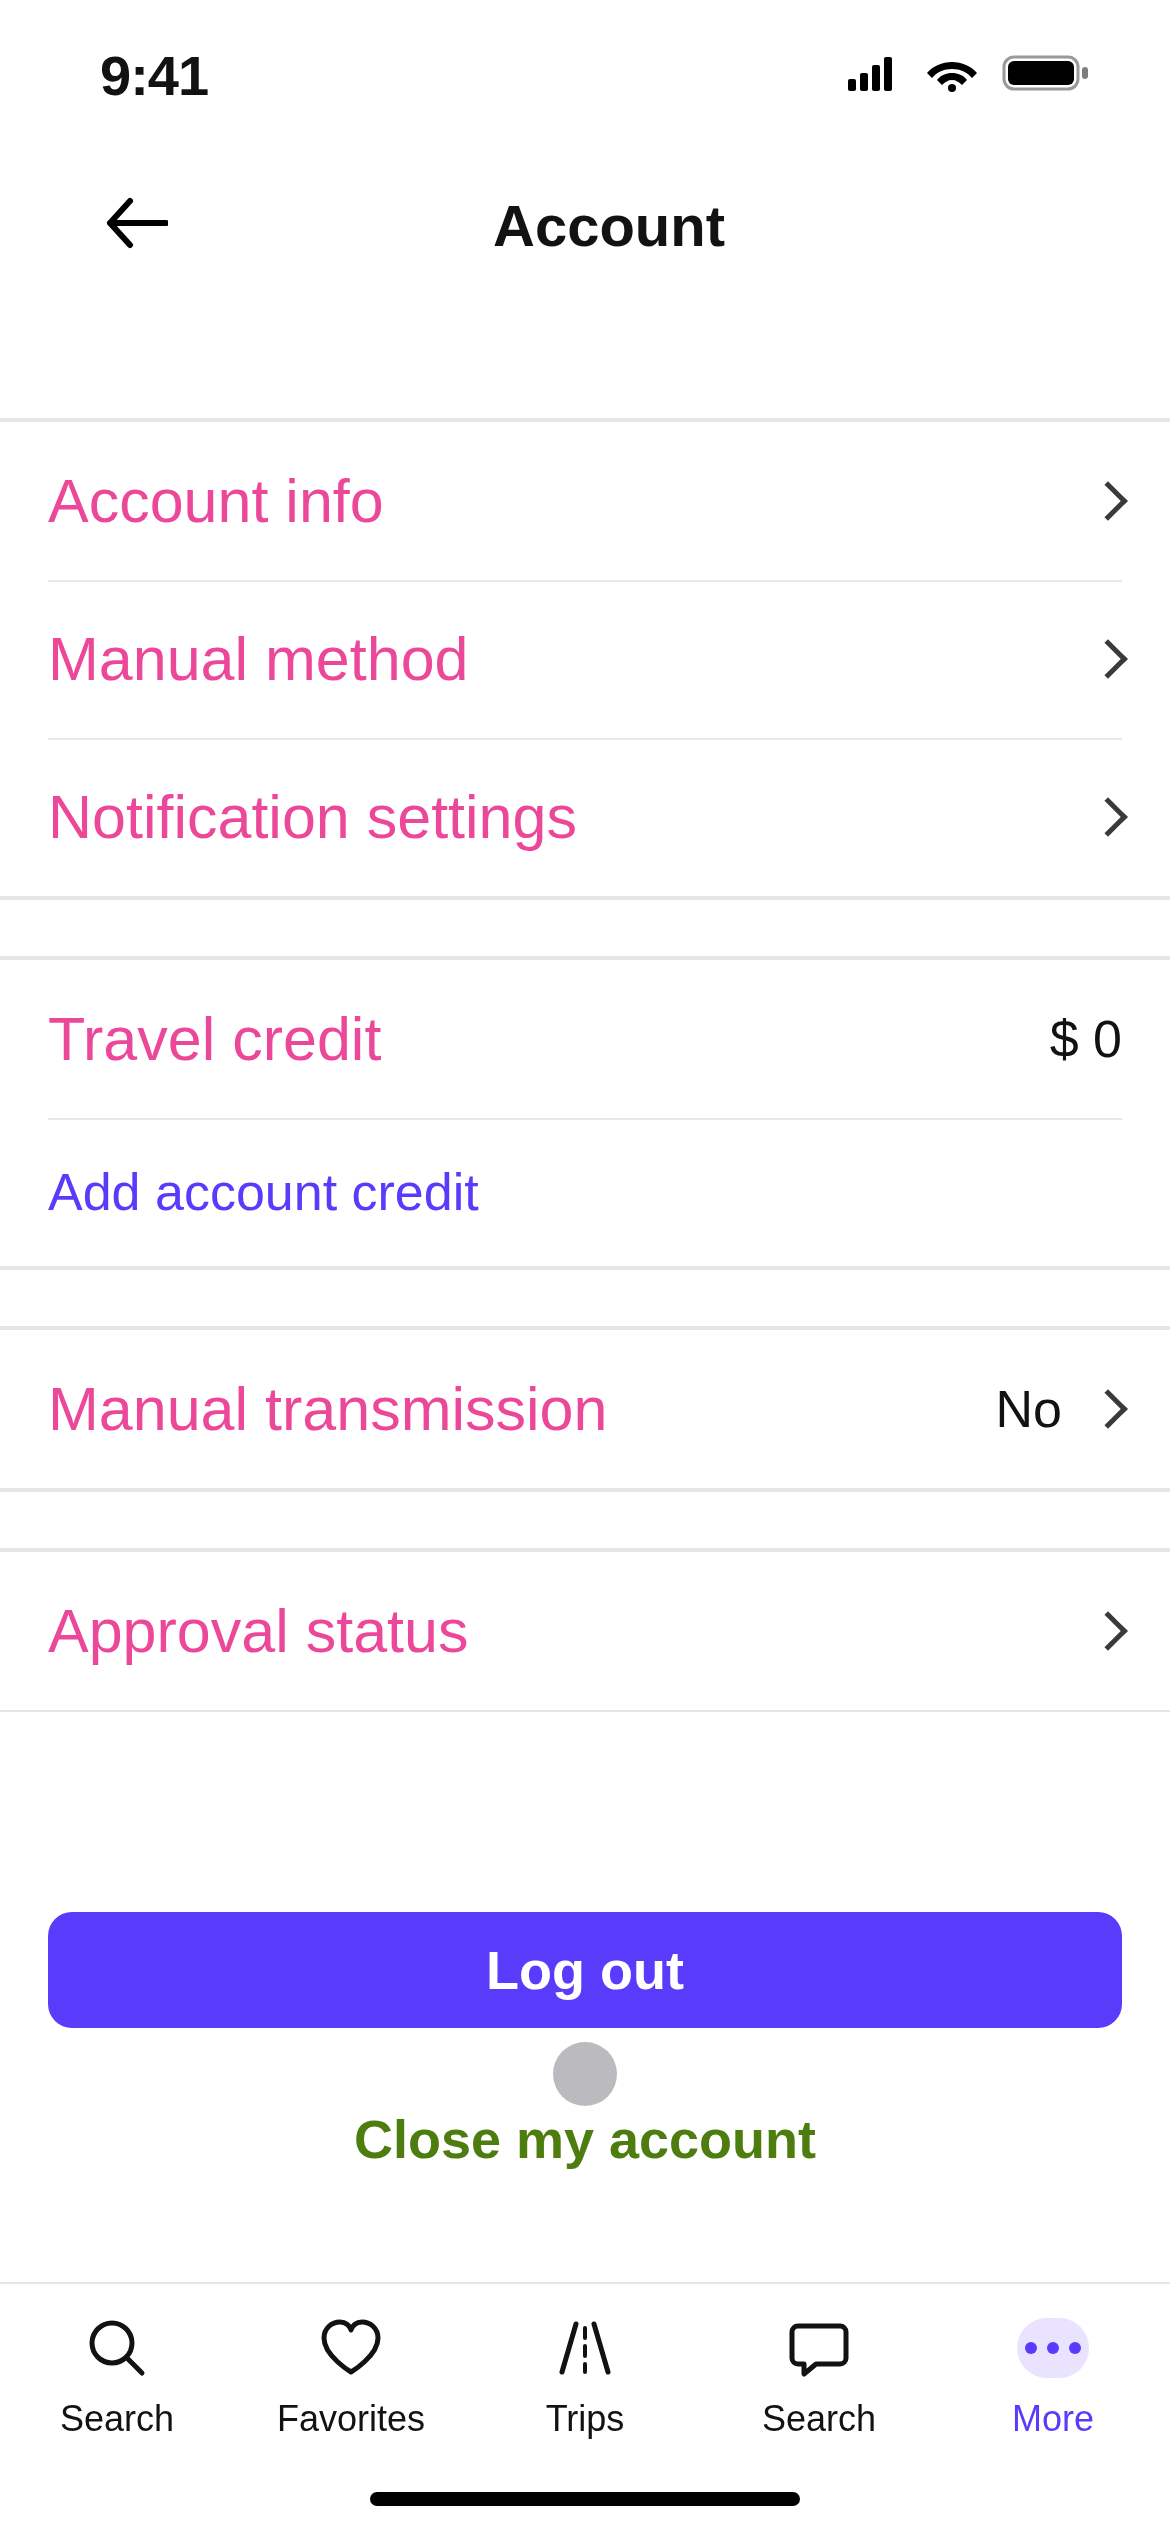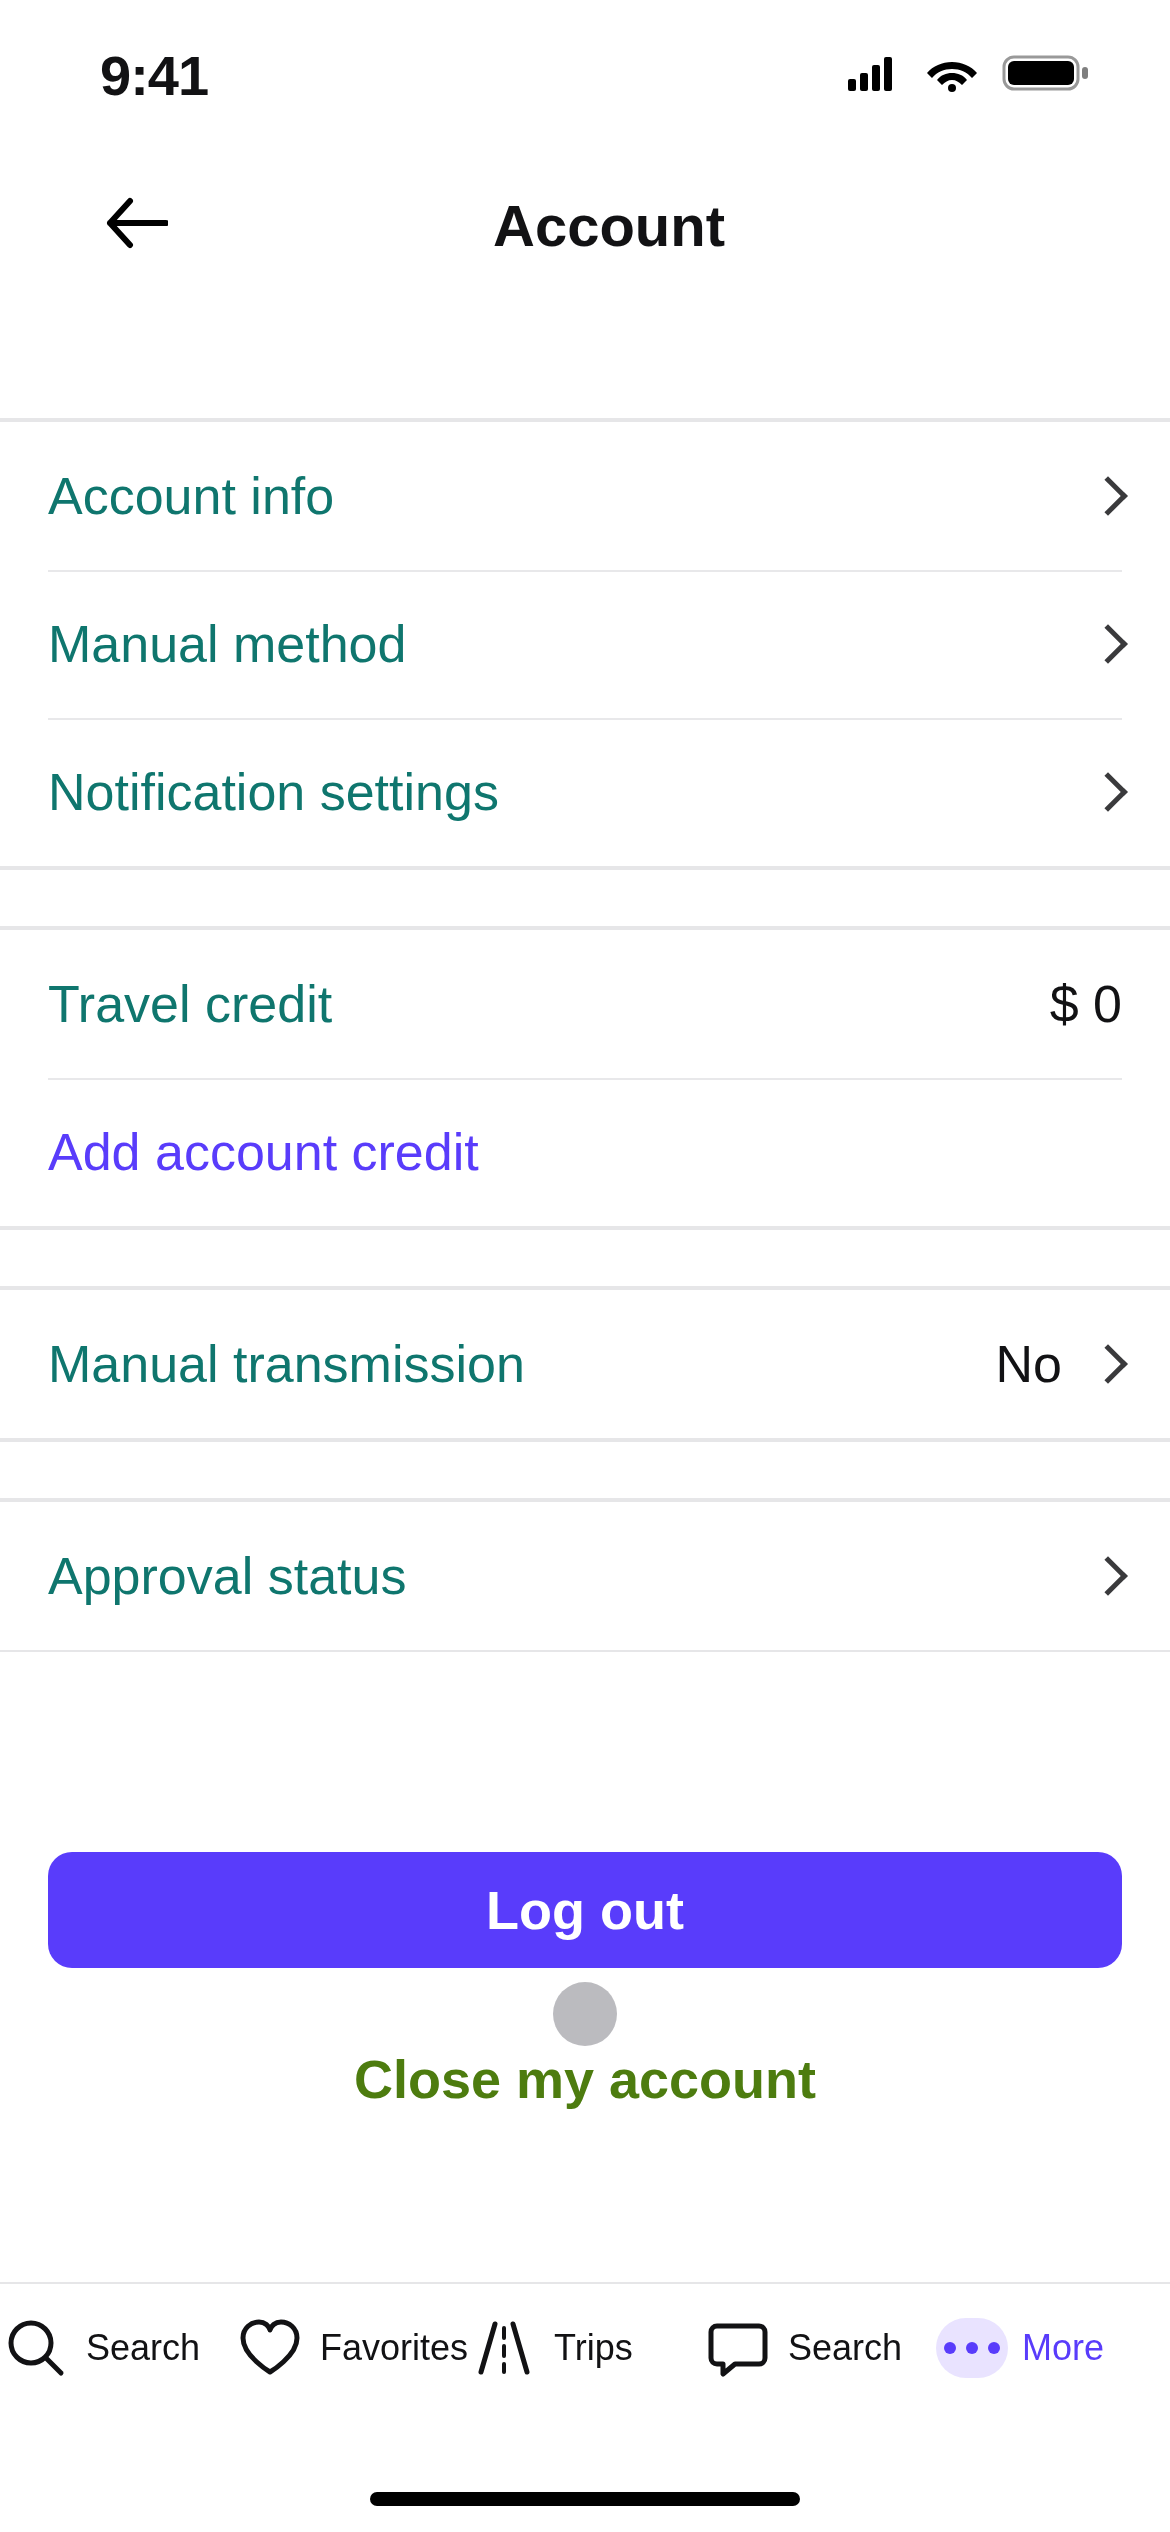--- a/index.html
+++ b/index.html
@@ -18,35 +18,35 @@
 
   
   .content { flex: 1; overflow: hidden; }
   .section-gap { height: 120px; background: #fff; border-bottom: 2px solid #e6e6e8; }
   .section-gap-small { height: 60px; background: #fff; border-top: 2px solid #e6e6e8; border-bottom: 2px solid #e6e6e8; }
 
   .list { background: #fff; }
   .row { display: flex; align-items: center; justify-content: space-between; padding: 44px 48px; cursor: pointer; position: relative; }
   .row + .row::before { content: ""; position: absolute; left: 48px; right: 48px; top: 0; height: 2px; background: #e8e8ea; }
   .list { border-top: 2px solid #e6e6e8; border-bottom: 2px solid #e6e6e8; }
-  .row-label { font-size: 52px; font-weight: 400; color: #0f766e; }
+  .row-label { font-size: 61px; font-weight: 400; color: #ec4899; }
   .row-right { display: flex; align-items: center; gap: 32px; }
   .row-value { font-size: 52px; font-weight: 400; color: #121214; }
   .row-link { font-size: 52px; font-weight: 500; color: #593CFB; }
 
   .chevron { width: 28px; height: 28px; border-right: 5px solid #3a3a3c; border-bottom: 5px solid #3a3a3c; transform: rotate(-45deg); }
 
   
   .btn-primary { margin: 200px 48px 0 48px; background: #593CFB; color: #fff; font-size: 54px; font-weight: 700; height: 116px; border-radius: 24px; display: flex; align-items: center; justify-content: center; cursor: pointer; }
   .btn-danger-text { margin: 60px auto 0 auto; color: #4d7c0f; font-size: 54px; font-weight: 700; text-align: center; cursor: pointer; padding: 20px; position: relative; }
   .touch-dot { position: absolute; width: 64px; height: 64px; border-radius: 50%; background: rgba(120,120,128,0.5); top: -46px; left: 50%; transform: translateX(-50%); pointer-events: none; }
 
   
   .tab-bar { height: 250px; border-top: 2px solid #e6e6e8; display: flex; align-items: flex-start; justify-content: space-around; padding-top: 28px; background: #fff; }
-  .tab { display: flex; flex-direction: row; align-items: center; gap: 14px; cursor: pointer; width: 20%; }
+  .tab { display: flex; flex-direction: column; align-items: center; gap: 14px; cursor: pointer; width: 20%; }
   .tab-icon { width: 72px; height: 72px; display: flex; align-items: center; justify-content: center; position: relative; }
   .tab-label { font-size: 36px; color: #121214; }
   .tab-active .tab-label { color: #593CFB; font-weight: 500; }
   .tab-active .more-pill { background: #E9E3FF; }
   .more-pill { width: 88px; height: 60px; border-radius: 30px; display: flex; align-items: center; justify-content: center; gap: 10px; }
   .more-dot { width: 12px; height: 12px; border-radius: 50%; background: #593CFB; }
 
   .home-indicator { position: absolute; bottom: 26px; left: 50%; transform: translateX(-50%); width: 430px; height: 14px; border-radius: 10px; background: #000; }
 </style>
 </head>

